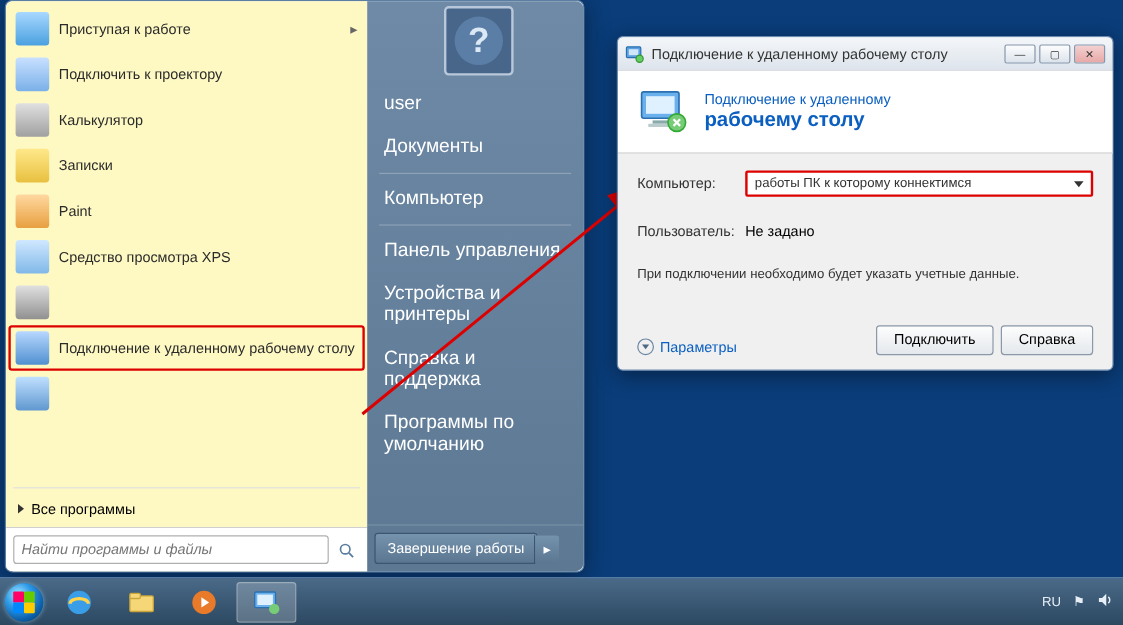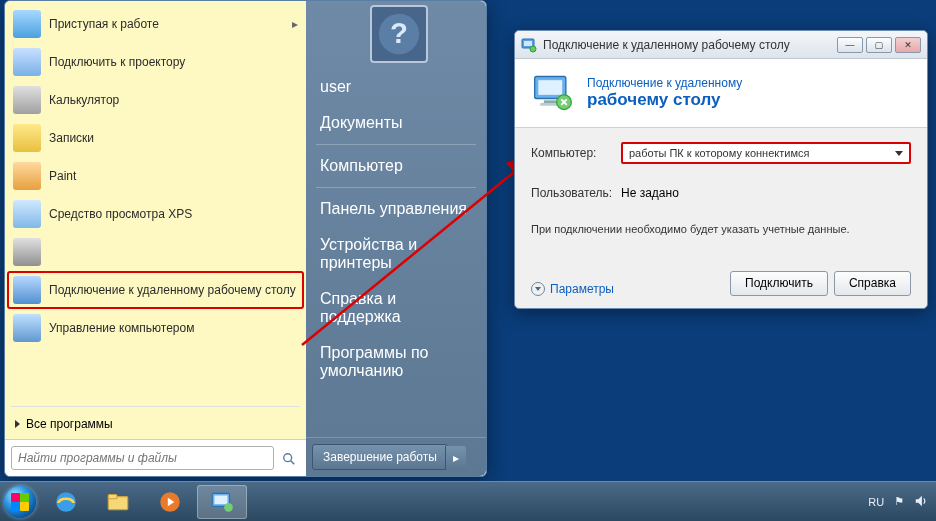--- a/index.html
+++ b/index.html
@@ -352,21 +352,20 @@
           </div>
           <div class="prog-item">
             <div class="prog-icon ic-fax"></div>
           </div>
           <div class="prog-item highlighted">
             <div class="prog-icon ic-rdp"></div>
             <div class="prog-label">Подключение к удаленному рабочему столу</div>
           </div>
           <div class="prog-item">
             <div class="prog-icon ic-mgmt"></div>
-            <div class="prog-label">Управление компьютером</div>
           </div>
         </div>
       <div class="divider"></div>
       <div class="all-programs">
         <span class="tri"></span>
         <span>Все программы</span>
       </div>
       <div class="search-row">
         <input class="search-input" placeholder="Найти программы и файлы" style="">
         <div class="search-btn">

